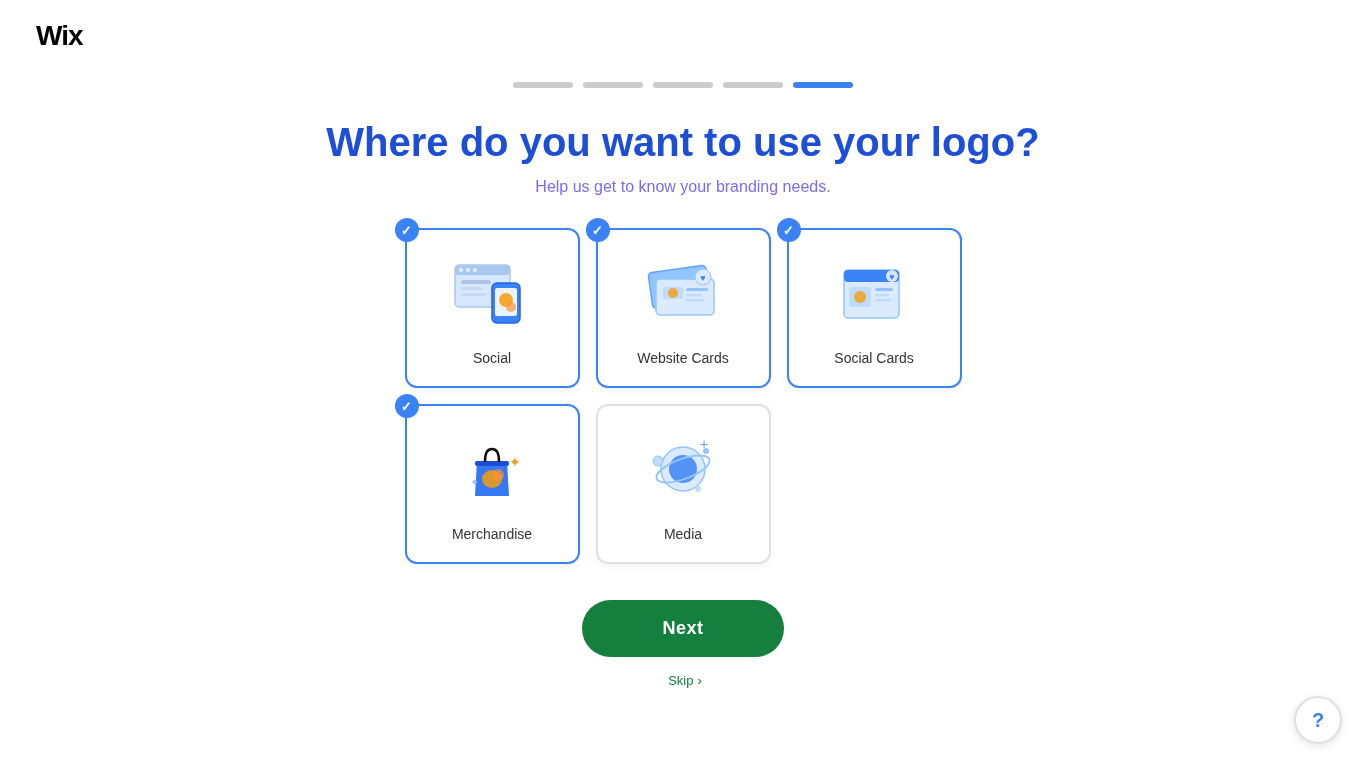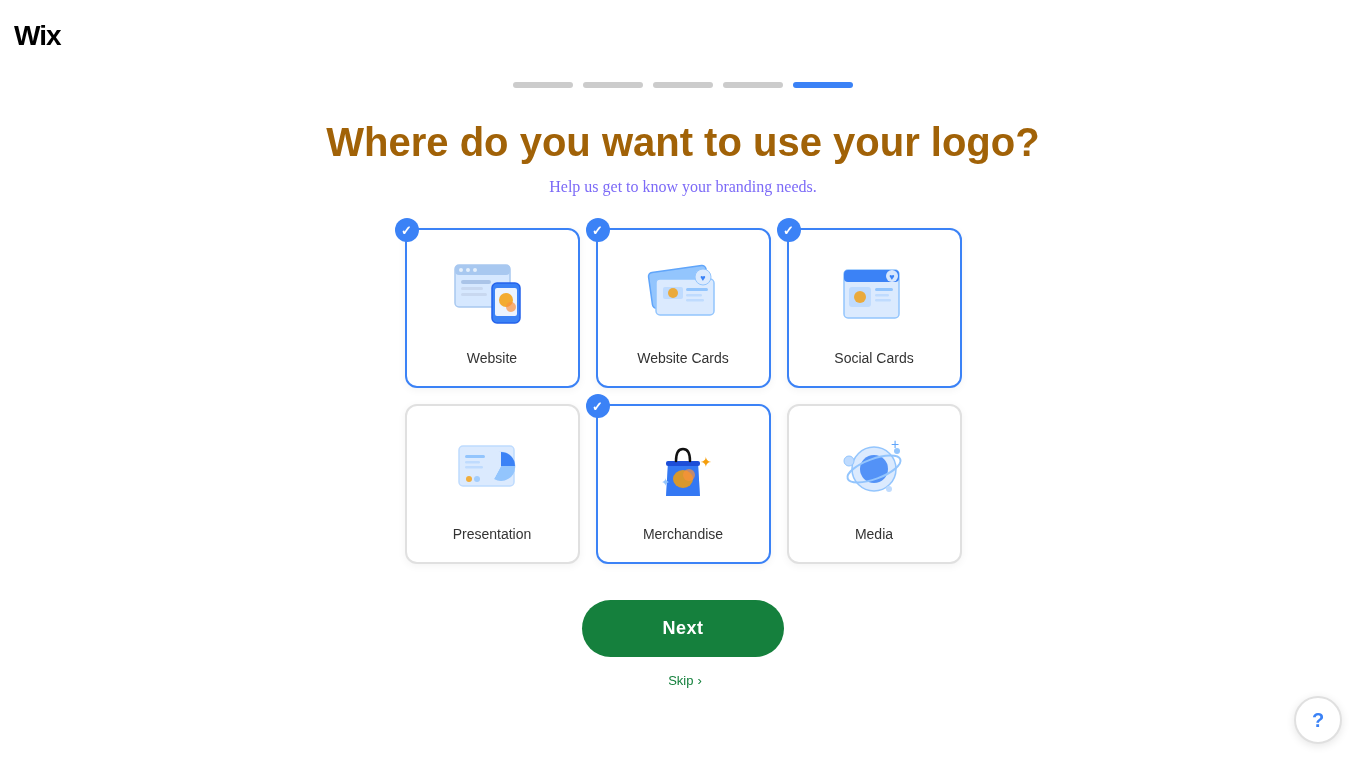--- a/index.html
+++ b/index.html
@@ -9,21 +9,21 @@
       min-height: 768px;
       width: 1366px;
       position: relative;
       overflow: hidden;
     }
 
     
     .header {
       display: flex;
       align-items: center;
-      padding: 20px 14px;
+      padding: 20px 36px;
     }
     .wix-logo {
       font-size: 28px;
       font-weight: 900;
       color: #000;
       letter-spacing: -1px;
     }
 
     
     .progress-bar-container {
@@ -44,28 +44,27 @@
     }
 
     
     .title-area {
       text-align: center;
       margin-top: 30px;
     }
     .main-title {
       font-size: 40px;
       font-weight: 900;
-      color: #a16207;
+      color: #1d4ed8;
       line-height: 1.2;
     }
     .subtitle {
       font-size: 16px;
       color: #7c6af7;
       margin-top: 12px;
-      font-family: Liberation Serif, serif;
     }
 
     
     .options-grid {
       display: grid;
       grid-template-columns: repeat(3, 175px);
       grid-template-rows: repeat(2, 160px);
       gap: 16px;
       justify-content: center;
       margin-top: 32px;
@@ -209,21 +208,21 @@
         <rect x="14" y="32" width="22" height="3" rx="1.5" fill="#c8d8f0"></rect>
         <rect x="14" y="38" width="26" height="3" rx="1.5" fill="#c8d8f0"></rect>
 
         <rect x="45" y="28" width="28" height="40" rx="5" fill="#3b82f6" stroke="#2563eb" stroke-width="1.5"></rect>
         <rect x="48" y="33" width="22" height="28" rx="2" fill="#fff" opacity="0.9"></rect>
 
         <circle cx="59" cy="45" r="7" fill="#f59e0b" opacity="0.85"></circle>
         <circle cx="64" cy="52" r="5" fill="#fb923c" opacity="0.7"></circle>
       </svg>
     </div>
-    <span class="card-label">Website</span>
+    <span class="card-label">Social</span>
   </div>
 
   <div class="option-card selected">
     <div class="checkmark">✓</div>
     <div class="card-icon">
       <svg width="90" height="80" viewBox="0 0 90 80">
 
         <rect x="10" y="18" width="58" height="36" rx="4" fill="#93c5fd" stroke="#60a5fa" stroke-width="1.5" transform="rotate(-8 10 18)"></rect>
 
         <rect x="18" y="24" width="58" height="36" rx="4" fill="#dbeafe" stroke="#93c5fd" stroke-width="1.5"></rect>
@@ -256,43 +255,20 @@
         <rect x="46" y="39" width="14" height="2.5" rx="1.25" fill="#bfdbfe"></rect>
         <rect x="46" y="44" width="16" height="2.5" rx="1.25" fill="#bfdbfe"></rect>
 
         <circle cx="63" cy="21" r="6" fill="#fff" opacity="0.8"></circle>
         <text x="63" y="25" text-anchor="middle" font-size="9" fill="#3b82f6">♥</text>
       </svg>
     </div>
     <span class="card-label">Social Cards</span>
   </div>
 
-  <div class="option-card">
-
-    <div class="card-icon">
-      <svg width="90" height="80" viewBox="0 0 90 80">
-
-        <rect x="12" y="15" width="55" height="40" rx="4" fill="#dbeafe" stroke="#bfdbfe" stroke-width="1.5"></rect>
-
-        <rect x="18" y="24" width="20" height="3" rx="1.5" fill="#93c5fd"></rect>
-        <rect x="18" y="30" width="15" height="2.5" rx="1.25" fill="#bfdbfe"></rect>
-        <rect x="18" y="35" width="18" height="2.5" rx="1.25" fill="#bfdbfe"></rect>
-
-        <circle cx="54" cy="35" r="14" fill="#eff6ff" stroke="#bfdbfe" stroke-width="1"></circle>
-
-        <path d="M54 35 L54 21 A14 14 0 0 1 68 35 Z" fill="#3b82f6"></path>
-        <path d="M54 35 L68 35 A14 14 0 0 1 47 48 Z" fill="#93c5fd"></path>
-        <path d="M54 35 L47 48 A14 14 0 0 1 54 21 Z" fill="#dbeafe"></path>
-
-        <circle cx="22" cy="48" r="3" fill="#f59e0b" opacity="0.8"></circle>
-        <circle cx="30" cy="48" r="3" fill="#93c5fd" opacity="0.8"></circle>
-      </svg>
-    </div>
-    <span class="card-label">Presentation</span>
-  </div>
 
   <div class="option-card selected">
     <div class="checkmark">✓</div>
     <div class="card-icon">
       <svg width="90" height="80" viewBox="0 0 90 80">
 
         <path d="M30 32 L28 65 L62 65 L60 32 Z" fill="#3b82f6"></path>
         <path d="M30 32 L28 65 L62 65 L60 32 Z" fill="#2563eb" opacity="0.3"></path>
 
         <rect x="28" y="30" width="34" height="5" rx="2" fill="#1d4ed8"></rect>

